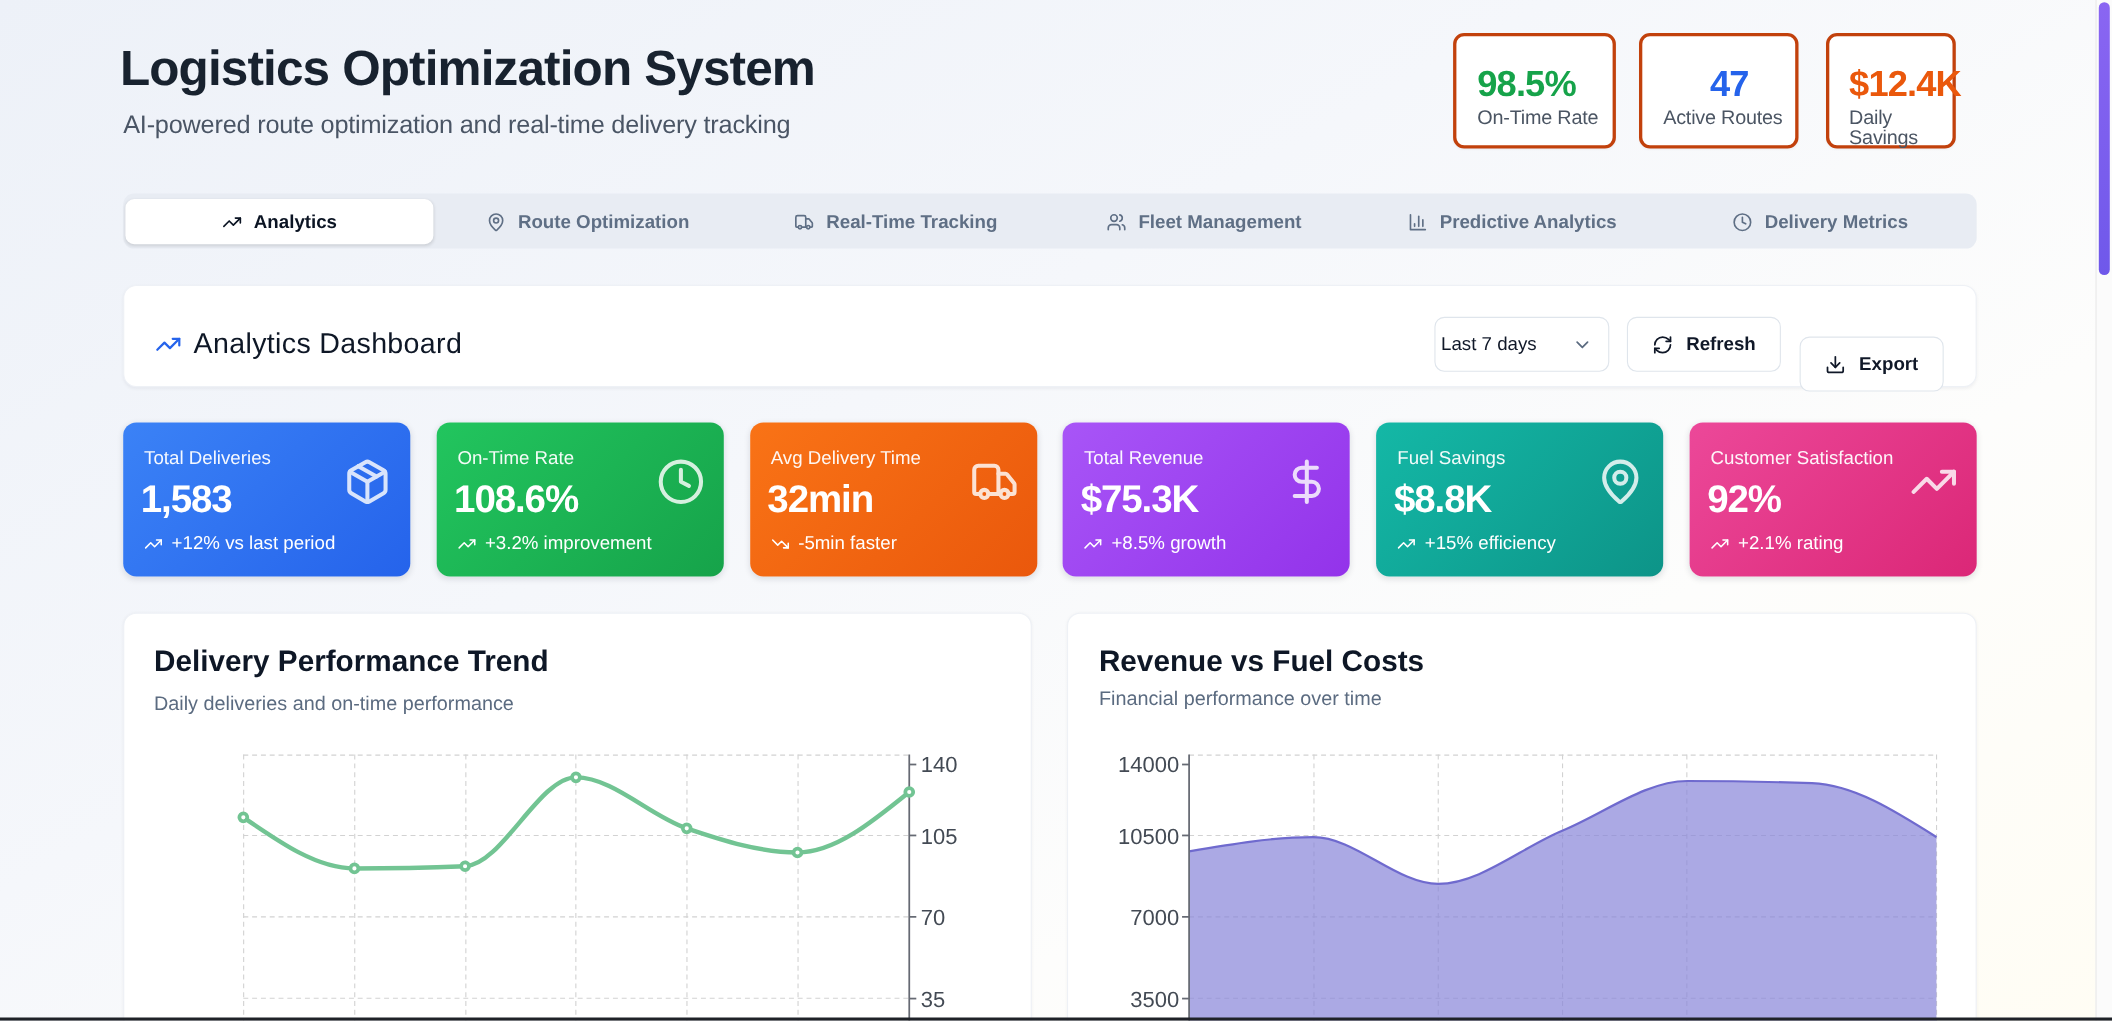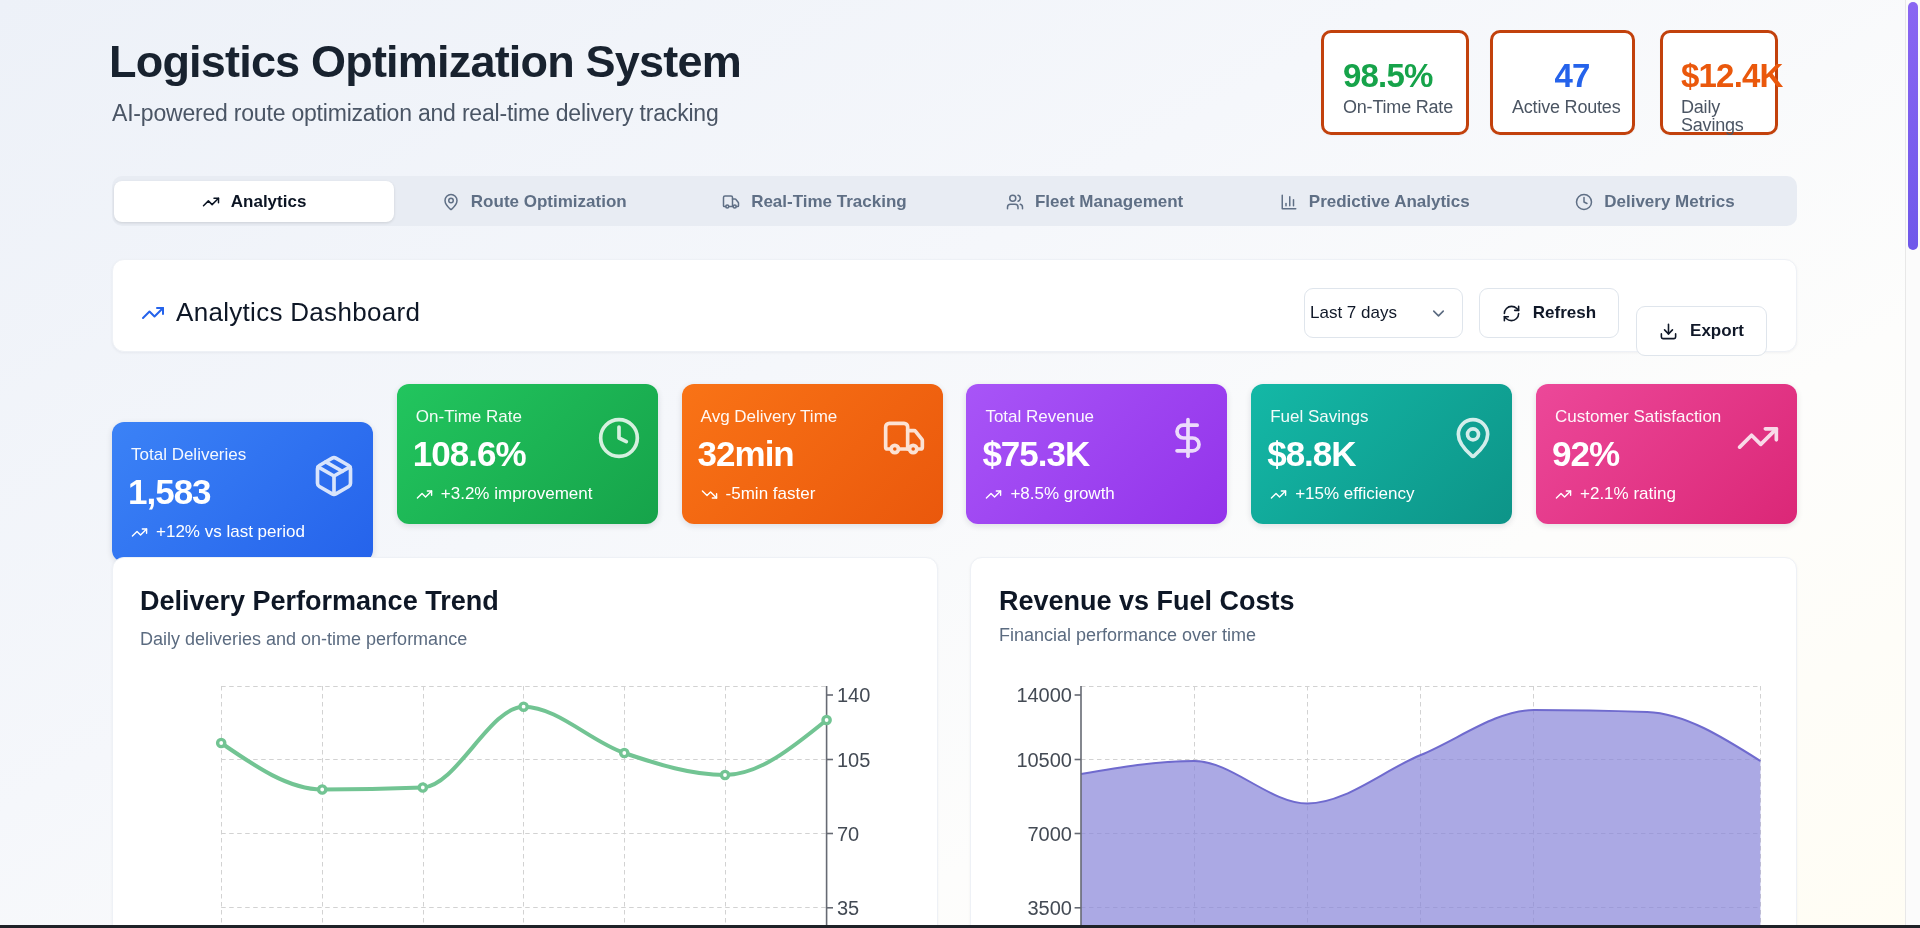--- a/index.html
+++ b/index.html
@@ -107,21 +107,21 @@
       <path d="M21 3v5h-5"></path>
       <path d="M21 12a9 9 0 0 1-9 9 9.75 9.75 0 0 1-6.74-2.74L3 16"></path>
       <path d="M3 21v-5h5"></path>
     </svg>Refresh</div>
 <div class="abs btn" style="left:1636px;top:288px;width:131px;justify-content:center;gap:12px;font-weight:bold;margin-top:18px;"><svg class="lucide" style="width:19px;height:19px;" viewBox="0 0 24 24">
       <path d="M21 15v4a2 2 0 0 1-2 2H5a2 2 0 0 1-2-2v-4"></path>
       <polyline points="7 10 12 15 17 10"></polyline>
       <line x1="12" x2="12" y1="15" y2="3"></line>
     </svg>Export</div>
 
-<div class="abs kpi" style="left:112px;background:linear-gradient(135deg,#3b82f6,#2563eb);margin-top:38px;">
+<div class="abs kpi" style="left:112px;background:linear-gradient(135deg,#3b82f6,#2563eb);">
   <div class="lab">Total Deliveries</div>
     <div class="val">1,583</div>
   <div class="foot"><svg class="lucide" style="width:17px;height:17px;" viewBox="0 0 24 24">
         <polyline points="22 7 13.5 15.5 8.5 10.5 2 17"></polyline>
         <polyline points="16 7 22 7 22 13"></polyline>
       </svg>+12% vs last period</div>
   <svg class="lucide bigico" viewBox="0 0 24 24">
       <path d="m7.5 4.27 9 5.15"></path>
       <path d="M21 8a2 2 0 0 0-1-1.73l-7-4a2 2 0 0 0-2 0l-7 4A2 2 0 0 0 3 8v8a2 2 0 0 0 1 1.73l7 4a2 2 0 0 0 2 0l7-4A2 2 0 0 0 21 16Z"></path>
       <path d="m3.3 7 8.7 5 8.7-5"></path>

